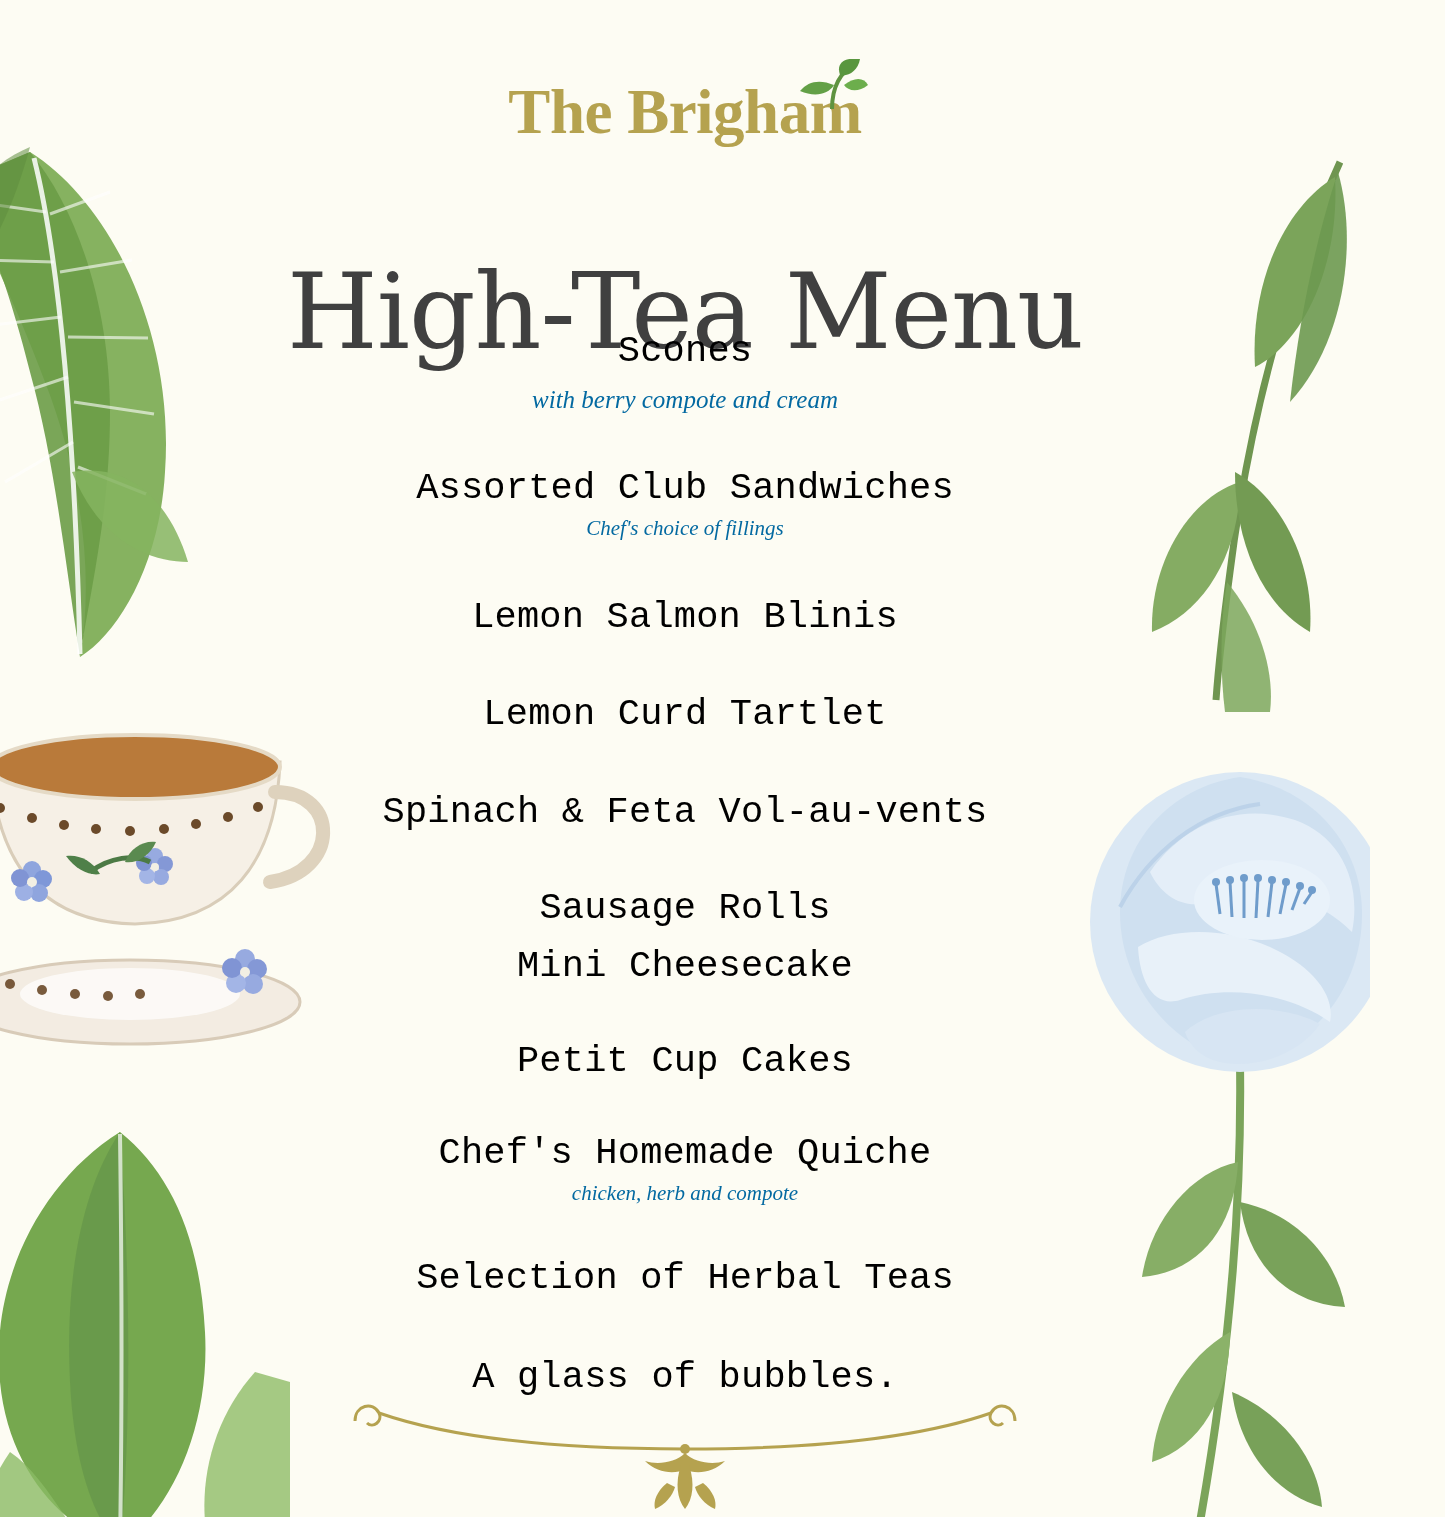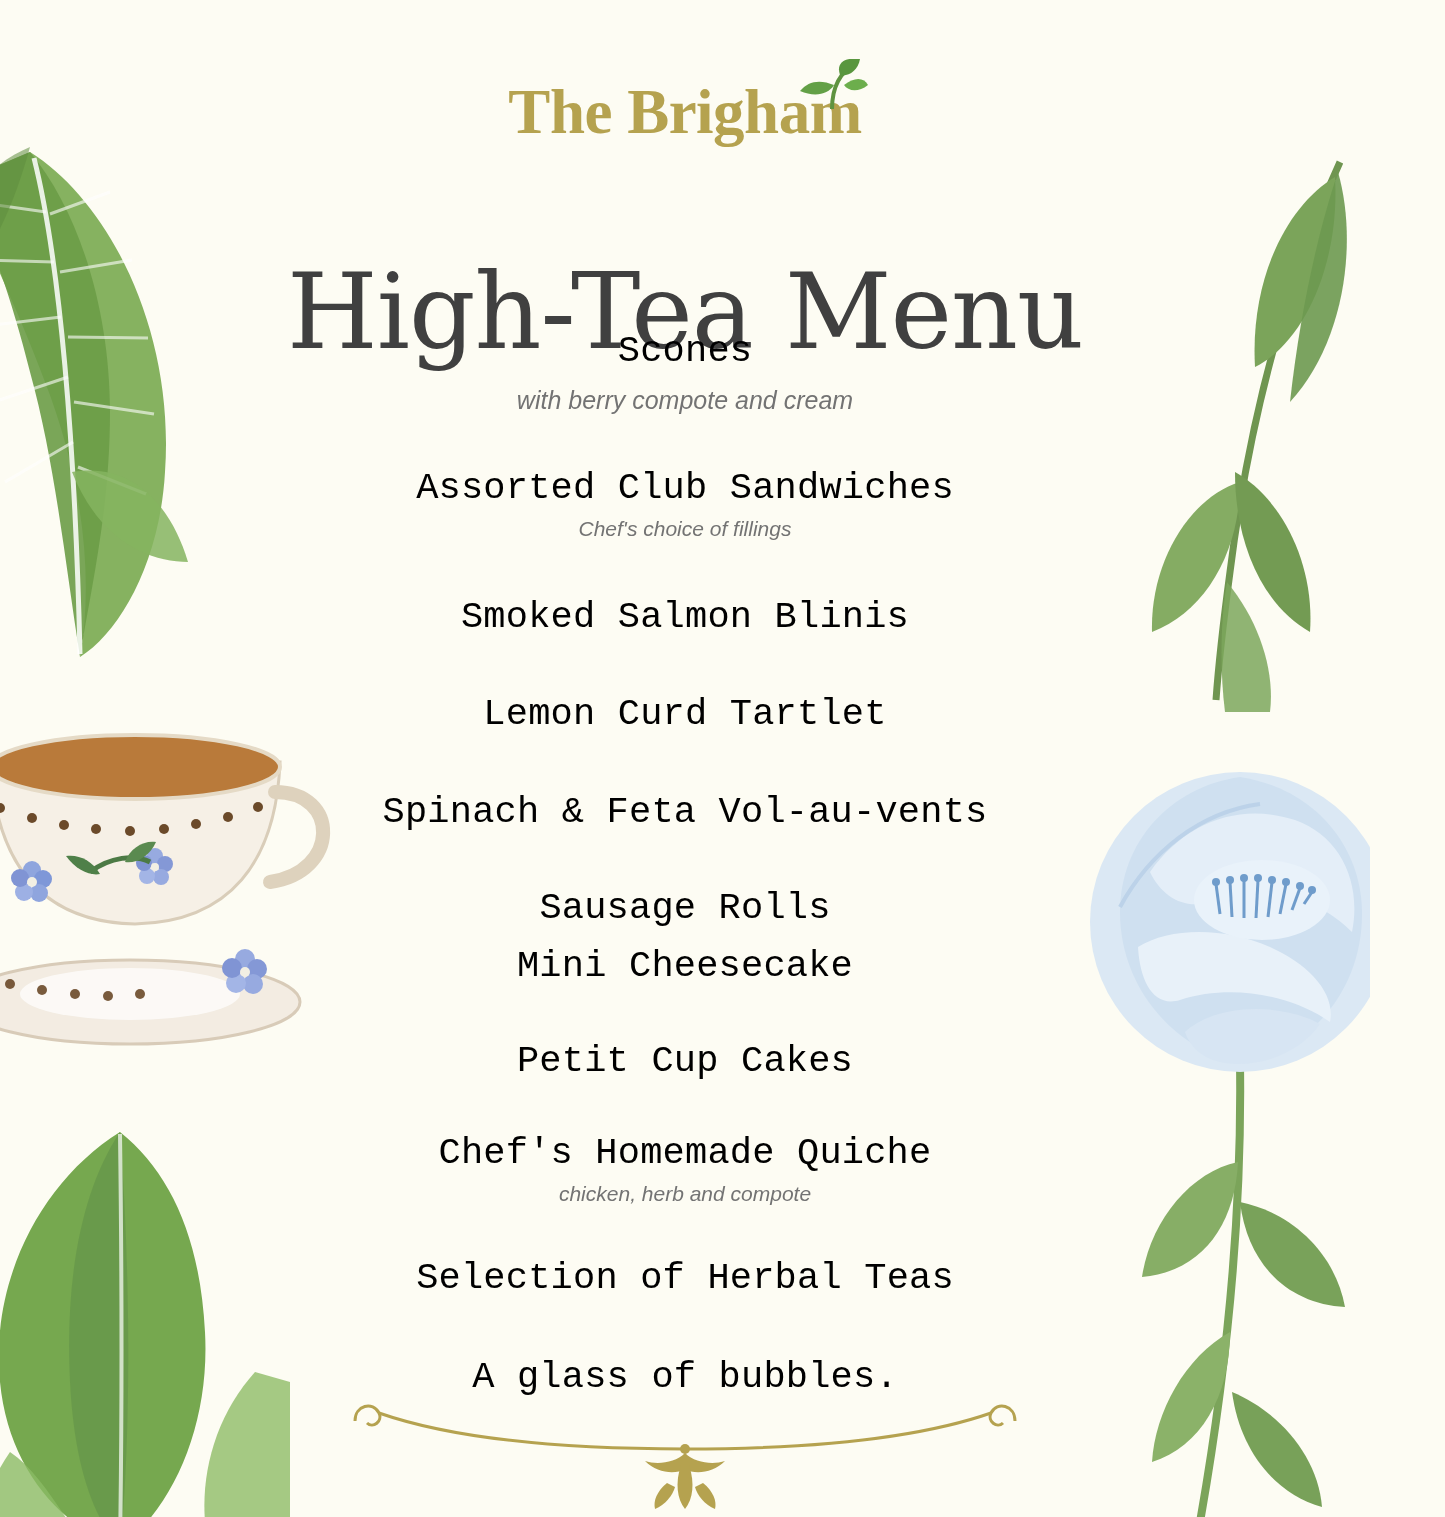--- a/index.html
+++ b/index.html
@@ -86,24 +86,24 @@
     margin: 0 0 0 0;
   }
   .item-name {
     font-family: Liberation Mono, monospace;
     font-size: 37px;
     color: #000000;
     line-height: 1.25;
     letter-spacing: 0.2px;
   }
   .item-desc {
-    font-family: Liberation Sans, sans-serif;
+    font-family: Liberation Serif, serif;
     font-style: italic;
     font-size: 25px;
-    color: #737373;
+    color: #0369a1;
     line-height: 1.3;
     margin-top: 10px;
   }
   .item-desc.small {
     font-size: 21px;
     margin-top: 4px;
   }
 
   
   .gap-1 { margin-top: 0px; }
@@ -307,21 +307,21 @@
       <div class="item-name">Scones</div>
       <div class="item-desc">with berry compote and cream</div>
     </div>
 
     <div class="menu-item gap-2">
       <div class="item-name">Assorted Club Sandwiches</div>
       <div class="item-desc small">Chef's choice of fillings</div>
     </div>
 
     <div class="menu-item gap-3">
-      <div class="item-name">Smoked Salmon Blinis</div>
+      <div class="item-name">Lemon Salmon Blinis</div>
     </div>
 
     <div class="menu-item gap-4">
       <div class="item-name">Lemon Curd Tartlet</div>
     </div>
 
     <div class="menu-item gap-5">
       <div class="item-name">Spinach &amp; Feta Vol-au-vents</div>
     </div>
 

